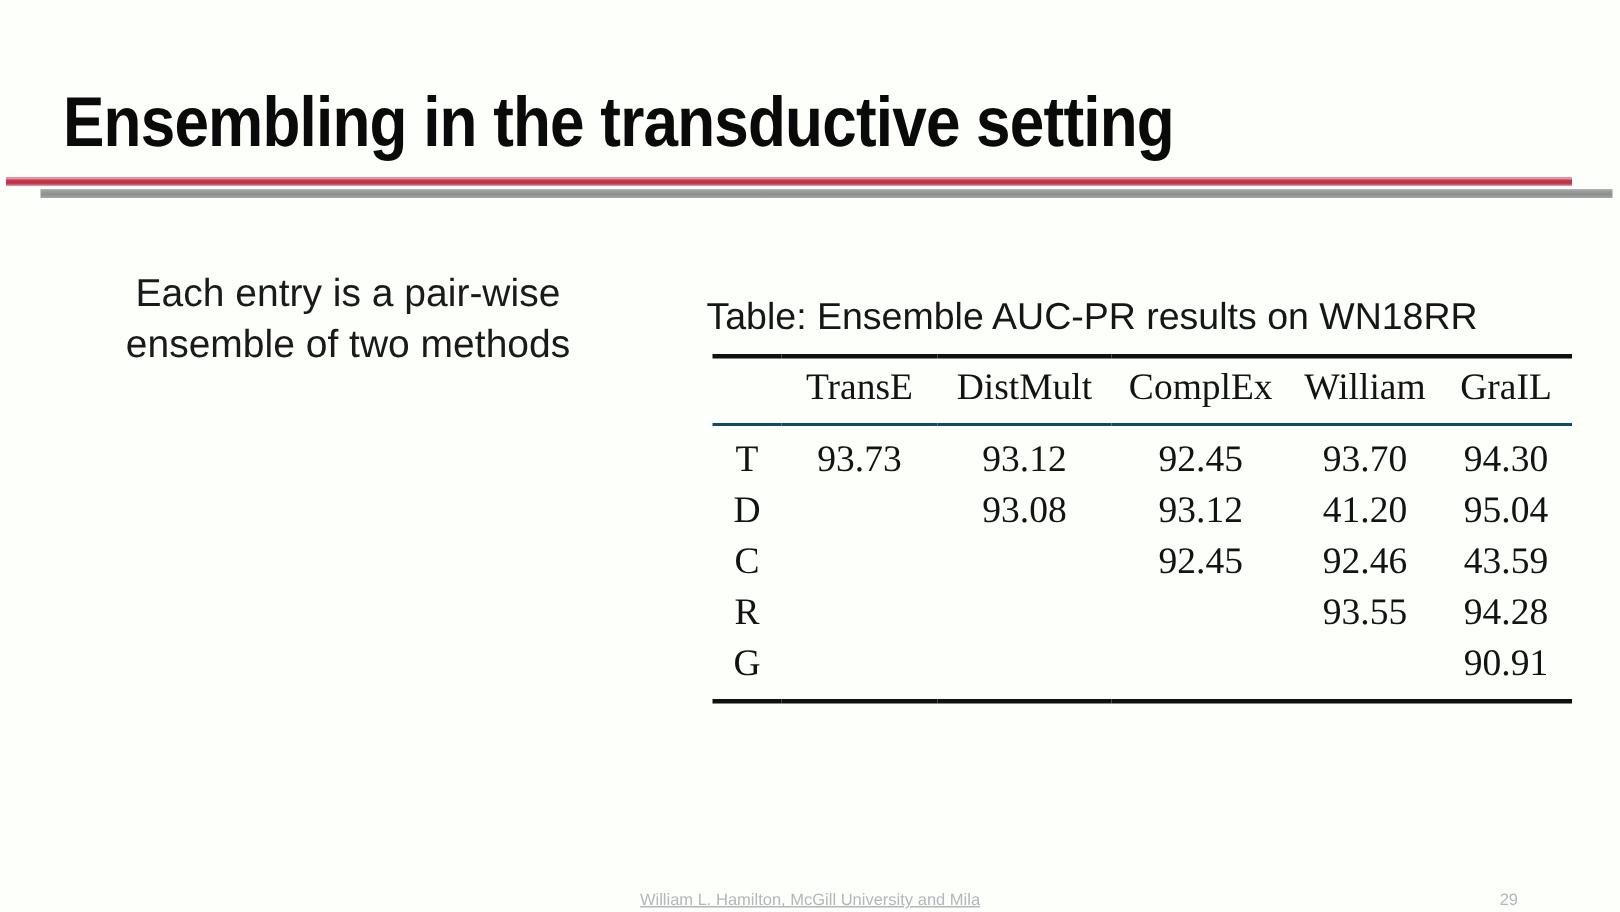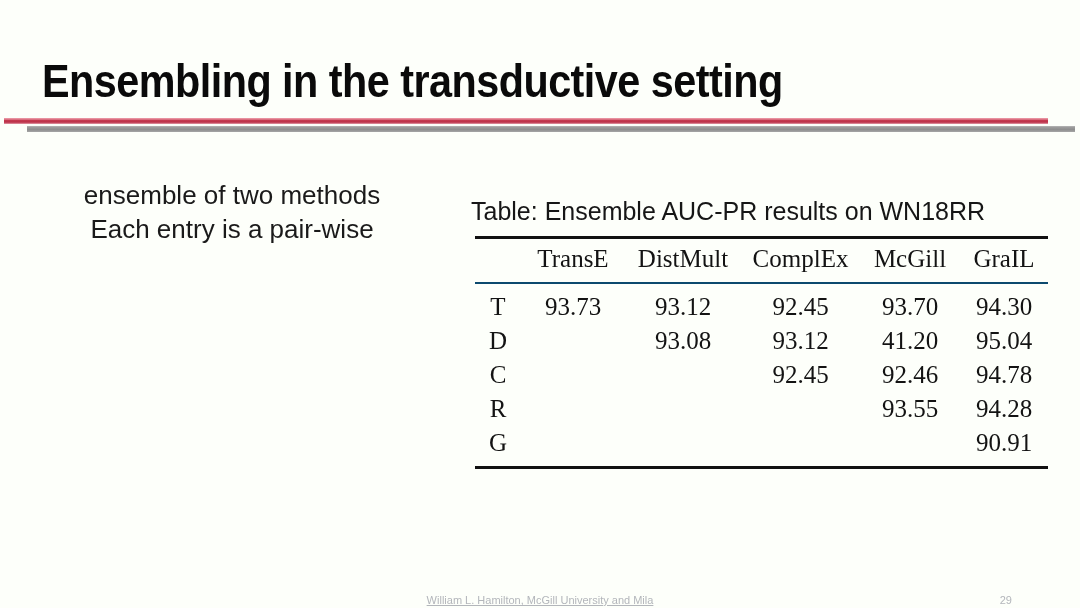--- a/index.html
+++ b/index.html
@@ -158,35 +158,35 @@
 <body>
 
 <div id="slide">
 
   <div id="title">Ensembling in the transductive setting</div>
 
   <div id="rule-red"></div>
   <div id="rule-gray"></div>
 
   <div id="left-note">
+    <span class="nl">Each entry is a pair-wise</span>
     <span class="nl">ensemble of two methods</span>
-    <span class="nl">Each entry is a pair-wise</span>
   </div>
 
   <div id="table-caption">Table: Ensemble AUC-PR results on WN18RR</div>
 
   <div id="table-wrap">
     <table id="auc-table">
       <thead>
         <tr class="hdr-row">
           <th class="col-rowlabel"></th>
           <th class="c-transe">TransE</th>
           <th class="c-distmult">DistMult</th>
           <th class="c-complex">ComplEx</th>
-          <th class="c-rotate">McGill</th>
+          <th class="c-rotate">William</th>
           <th class="c-grail">GraIL</th>
         </tr>
       </thead>
       <tbody>
         <tr>
           <td class="rowlabel">T</td>
           <td class="c-transe">93.73</td>
           <td class="c-distmult">93.12</td>
           <td class="c-complex">92.45</td>
           <td class="c-rotate">93.70</td>
@@ -199,21 +199,21 @@
           <td class="c-complex">93.12</td>
           <td class="c-rotate">41.20</td>
           <td class="c-grail">95.04</td>
         </tr>
         <tr>
           <td class="rowlabel">C</td>
           <td class="c-transe"></td>
           <td class="c-distmult"></td>
           <td class="c-complex">92.45</td>
           <td class="c-rotate">92.46</td>
-          <td class="c-grail">94.78</td>
+          <td class="c-grail">43.59</td>
         </tr>
         <tr>
           <td class="rowlabel">R</td>
           <td class="c-transe"></td>
           <td class="c-distmult"></td>
           <td class="c-complex"></td>
           <td class="c-rotate">93.55</td>
           <td class="c-grail">94.28</td>
         </tr>
         <tr>

